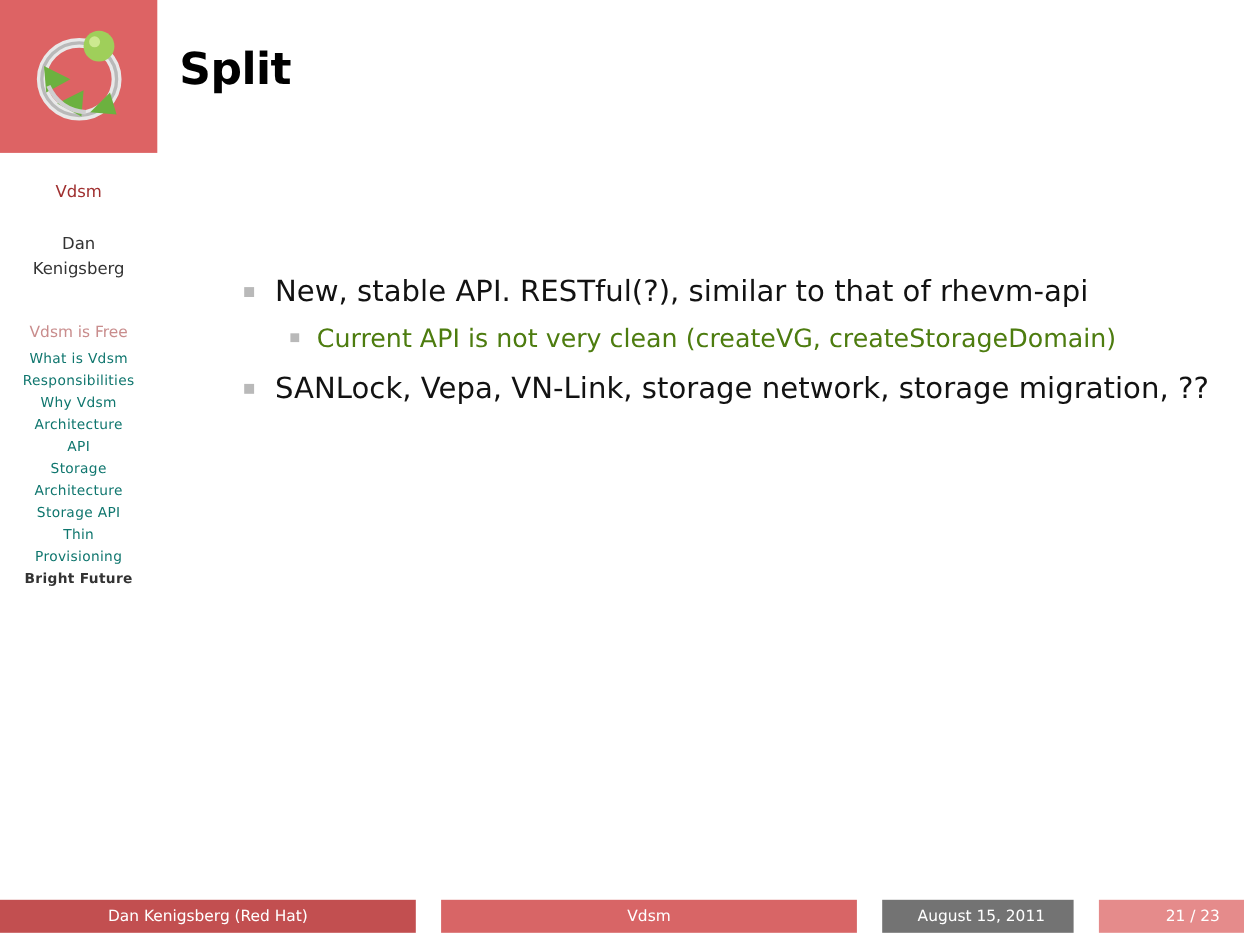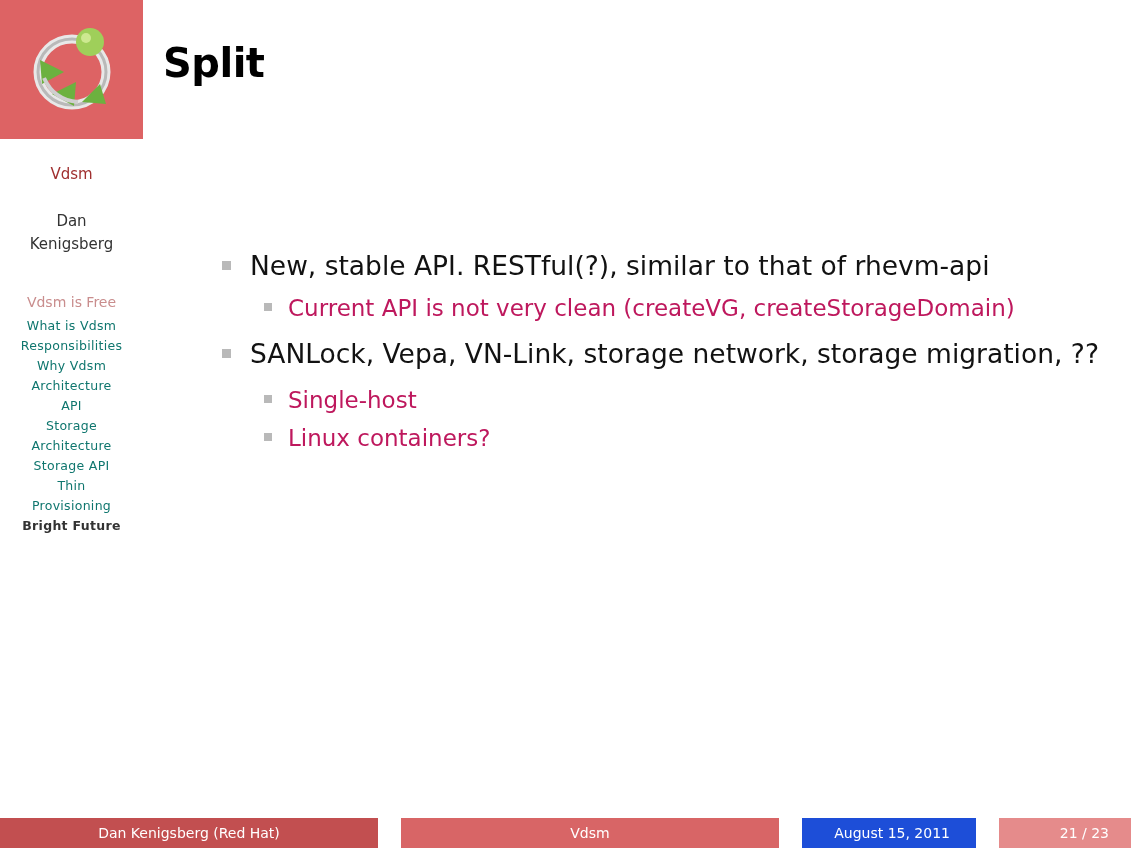--- a/index.html
+++ b/index.html
@@ -127,21 +127,21 @@
     height: 9px;
     background: #b9b9b9;
   }
   .lvl2-wrap {
     margin-top: 1px;
   }
   .lvl2 {
     position: relative;
     padding-left: 70px;
     font-size: 23px;
-    color: #be185d;
+    color: #4d7c0f;
     line-height: 38px;
   }
   .lvl2 > .bullet {
     position: absolute;
     left: 46px;
     top: 14px;
     width: 8px;
     height: 8px;
     background: #b9b9b9;
   }
@@ -172,21 +172,21 @@
     background: #c24f50;
     justify-content: center;
   }
   .f-title {
     width: 378px;
     background: #d86566;
     justify-content: center;
   }
   .f-date {
     flex: 1;
-    background: #1d4ed8;
+    background: #737373;
     justify-content: flex-end;
     padding-right: 26px;
   }
   .f-page {
     width: 110px;
     background: #e58b8b;
     justify-content: flex-end;
     padding-right: 22px;
   }
 </style>
@@ -253,30 +253,20 @@
 
 
       <div class="group">
         <div class="lvl1">
           <span class="bullet"></span>
           <span>SANLock, Vepa, VN-Link, storage network, storage migration, ??</span>
         </div>
       </div>
 
       <div class="group">
-        <div class="lvl2-wrap">
-          <div class="lvl2">
-            <span class="bullet"></span>
-            <span>Single-host</span>
-          </div>
-          <div class="lvl2">
-            <span class="bullet"></span>
-            <span>Linux containers?</span>
-          </div>
-        </div>
       </div>
 
     </div>
   </div>
 
   <div class="footer">
     <div class="f-seg f-author">Dan Kenigsberg  (Red Hat)</div>
     <div class="f-seg f-title">Vdsm</div>
     <div class="f-seg f-date">August 15, 2011</div>
     <div class="f-seg f-page">21 / 23</div>

